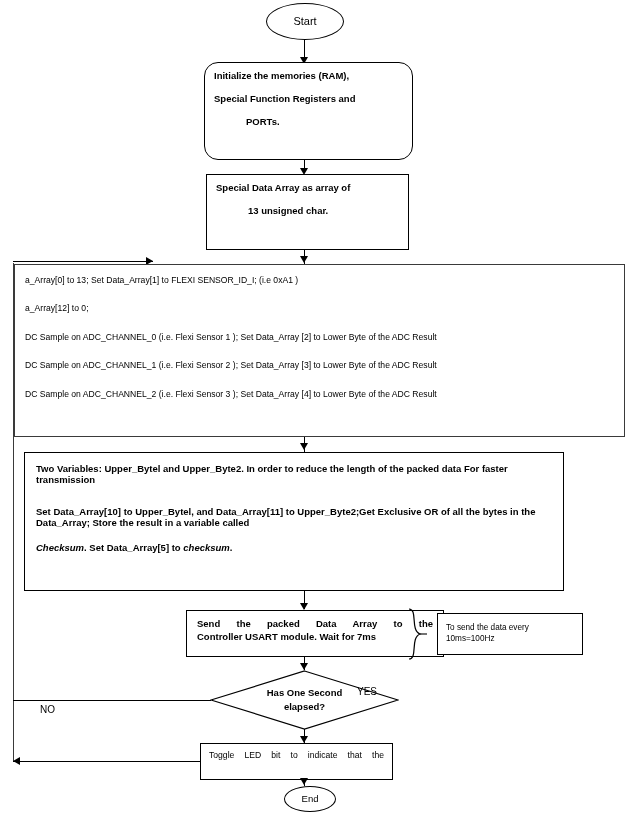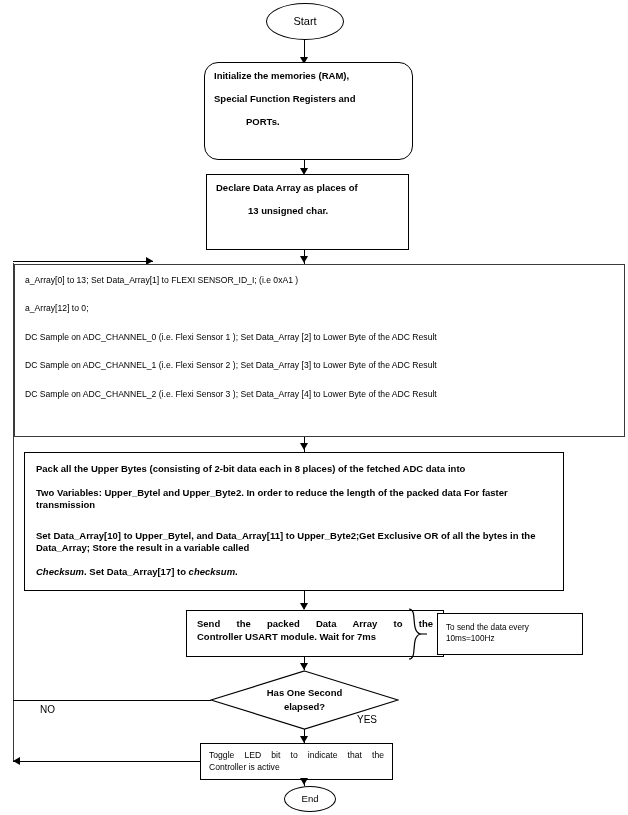--- a/index.html
+++ b/index.html
@@ -149,21 +149,21 @@
       <div>Special Function Registers and</div>
       <div>PORTs.</div>
     </div>
   </div>
 
   <div class="vline" style="left:304px; top:160px; height:13px;"></div>
   <div class="arrow-down" style="left:300px; top:168px;"></div>
 
   <div class="node rect pad" style="left:206px; top:174px; width:203px; height:76px;">
     <div class="txt-bold lines">
-      <div>Declare Data Array as places of</div>
+      <div>Special Data Array as array of</div>
       <div>13 unsigned char.</div>
     </div>
   </div>
 
   <div class="vline" style="left:304px; top:250px; height:15px;"></div>
   <div class="arrow-down" style="left:300px; top:256px;"></div>
 
   <div class="outer-frame" style="left:13px; top:263px; width:1px; height:498px;"></div>
 
   <div class="hline" style="left:13px; top:261px; width:140px;"></div>
@@ -177,25 +177,24 @@
       <div style="margin-bottom:19px;">DC Sample on ADC_CHANNEL_1 (i.e. Flexi Sensor 2 ); Set Data_Array  [3] to Lower Byte of the ADC Result</div>
       <div>DC Sample on ADC_CHANNEL_2 (i.e. Flexi Sensor 3 ); Set Data_Array  [4] to Lower Byte of the ADC Result</div>
     </div>
   </div>
 
   <div class="vline" style="left:304px; top:437px; height:15px;"></div>
   <div class="arrow-down" style="left:300px; top:443px;"></div>
 
   <div class="node rect" style="left:24px; top:452px; width:540px; height:139px; padding:10px 11px;">
     <div class="txt-bold" style="line-height:1.2;">
-      <div style="margin-bottom:13px;">Pack all the Upper Bytes (consisting of 2-bit data each in 8 places) of the fetched ADC data into</div>
       <div style="margin-bottom:13px;">Two Variables: Upper_Bytel and Upper_Byte2. In order to reduce the length of the packed data For faster transmission</div>
       <div style="margin-bottom:13px;margin-top:20px;"> Set Data_Array[10] to Upper_Bytel, and Data_Array[11] to Upper_Byte2;Get Exclusive OR of all the bytes in the Data_Array; Store the result in a variable called</div>
       <div>
-        <span class="ital">Checksum</span><span>. Set Data_Array[17] to </span><span class="ital">checksum</span><span>.</span>
+        <span class="ital">Checksum</span><span>. Set Data_Array[5] to </span><span class="ital">checksum</span><span>.</span>
       </div>
     </div>
   </div>
 
   <div class="vline" style="left:304px; top:591px; height:18px;"></div>
   <div class="arrow-down" style="left:300px; top:603px;"></div>
 
   <div class="node rect" style="left:186px; top:610px; width:258px; height:47px; padding:7px 10px;">
     <div class="txt-bold" style="line-height:1.35;">
       <div class="justify" style="text-align:justify; text-align-last:justify;">Send the packed Data Array to the</div>
@@ -224,29 +223,28 @@
     </svg>
     <div class="diamond-label">
       <span>Has One Second</span>
       <span>elapsed?</span>
     </div>
   </div>
 
   <div class="hline" style="left:13px; top:700px; width:198px;"></div>
   <div class="edge-label" style="left:40px; top:704px;">NO</div>
 
-  <div class="edge-label" style="left:357px; top:714px;text-align:center;">YES</div>
+  <div class="edge-label" style="left:357px; top:686px;text-align:center;">YES</div>
 
   <div class="vline" style="left:304px; top:729px; height:14px;"></div>
   <div class="arrow-down" style="left:300px; top:736px;"></div>
 
   <div class="node rect" style="left:200px; top:743px; width:193px; height:37px; padding:5px 8px;">
     <div class="txt-plain" style="line-height:1.4;">
       <div style="text-align:justify; text-align-last:justify;">Toggle LED bit to indicate that the</div>
-      <div>Controller is active</div>
     </div>
   </div>
 
   <div class="hline" style="left:13px; top:761px; width:188px;"></div>
   <div class="arrow-left" style="left:13px; top:757px;"></div>
 
   <div class="vline" style="left:304px; top:780px; height:6px;"></div>
   <div class="arrow-down" style="left:300px; top:778px;"></div>
 
   <div class="node ellipse" style="left:284px; top:786px; width:52px; height:26px;">

